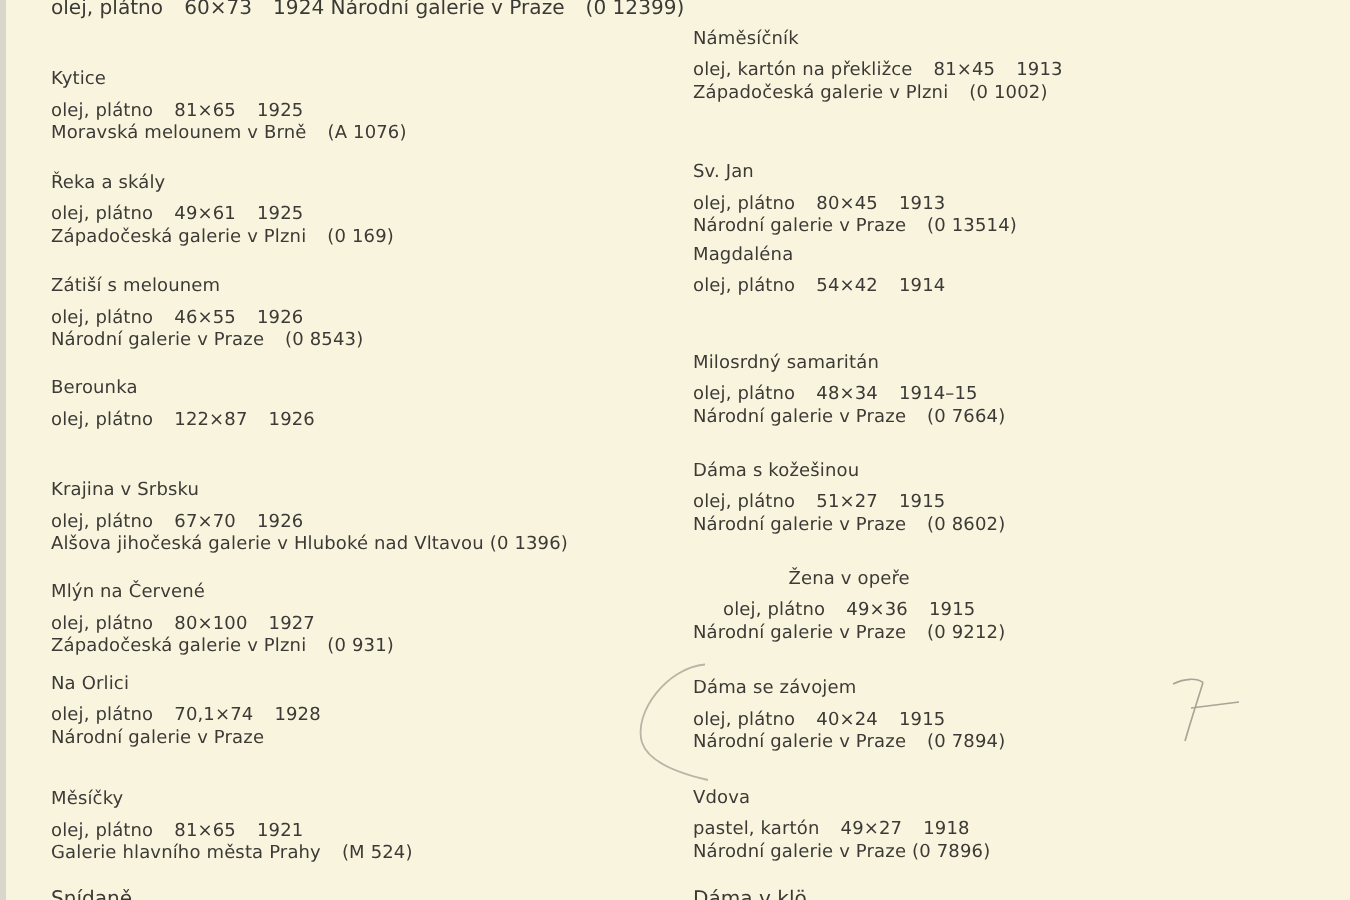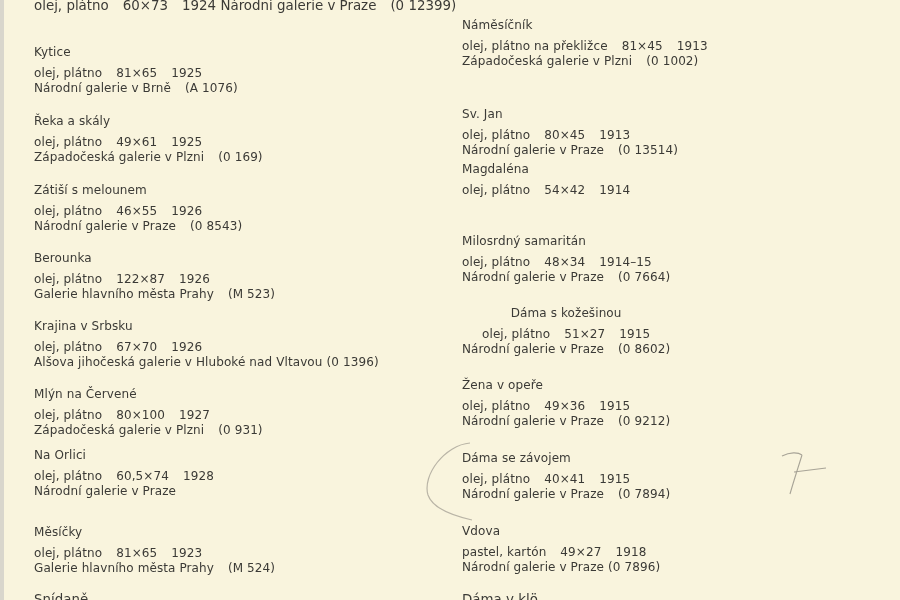--- a/index.html
+++ b/index.html
@@ -27,107 +27,106 @@
 
 <div class="col left">
   <div class="partial" style="top:-2px;">
     <span class="line"><span>olej, plátno</span><span class="gap"></span><span>60×73</span><span class="gap"></span><span>1924</span></span>
     <span class="line"><span>Národní galerie v Praze</span><span class="gap"></span><span>(0 12399)</span></span>
   </div>
 
   <div class="entry" style="top:45px;">
     <span class="title">Kytice</span>
     <span class="line"><span>olej, plátno</span><span class="gap"></span><span>81×65</span><span class="gap"></span><span>1925</span></span>
-    <span class="line"><span>Národní galerie v Brně</span><span class="gap"></span><span>(A 1076)</span></span>
+    <span class="line"><span>Moravská melounem v Brně</span><span class="gap"></span><span>(A 1076)</span></span>
   </div>
 
   <div class="entry" style="top:114px;">
     <span class="title">Řeka a skály</span>
     <span class="line"><span>olej, plátno</span><span class="gap"></span><span>49×61</span><span class="gap"></span><span>1925</span></span>
     <span class="line"><span>Západočeská galerie v Plzni</span><span class="gap"></span><span>(0 169)</span></span>
   </div>
 
   <div class="entry" style="top:183px;">
     <span class="title">Zátiší s melounem</span>
     <span class="line"><span>olej, plátno</span><span class="gap"></span><span>46×55</span><span class="gap"></span><span>1926</span></span>
     <span class="line"><span>Národní galerie v Praze</span><span class="gap"></span><span>(0 8543)</span></span>
   </div>
 
   <div class="entry" style="top:251px;">
     <span class="title">Berounka</span>
     <span class="line"><span>olej, plátno</span><span class="gap"></span><span>122×87</span><span class="gap"></span><span>1926</span></span>
-    <span class="line"><span>Galerie hlavního města Prahy</span><span class="gap"></span><span>(M 523)</span></span>
   </div>
 
   <div class="entry" style="top:319px;">
     <span class="title">Krajina v Srbsku</span>
     <span class="line"><span>olej, plátno</span><span class="gap"></span><span>67×70</span><span class="gap"></span><span>1926</span></span>
     <span class="line"><span>Alšova jihočeská galerie v Hluboké nad Vltavou</span><span style="display:inline-block;width:4px"></span><span>(0 1396)</span></span>
   </div>
 
   <div class="entry" style="top:387px;">
     <span class="title">Mlýn na Červené</span>
     <span class="line"><span>olej, plátno</span><span class="gap"></span><span>80×100</span><span class="gap"></span><span>1927</span></span>
     <span class="line"><span>Západočeská galerie v Plzni</span><span class="gap"></span><span>(0 931)</span></span>
   </div>
 
   <div class="entry" style="top:448px;">
     <span class="title">Na Orlici</span>
-    <span class="line"><span>olej, plátno</span><span class="gap"></span><span>60,5×74</span><span class="gap"></span><span>1928</span></span>
+    <span class="line"><span>olej, plátno</span><span class="gap"></span><span>70,1×74</span><span class="gap"></span><span>1928</span></span>
     <span class="line"><span>Národní galerie v Praze</span></span>
   </div>
 
   <div class="entry" style="top:525px;">
     <span class="title">Měsíčky</span>
-    <span class="line"><span>olej, plátno</span><span class="gap"></span><span>81×65</span><span class="gap"></span><span>1923</span></span>
+    <span class="line"><span>olej, plátno</span><span class="gap"></span><span>81×65</span><span class="gap"></span><span>1921</span></span>
     <span class="line"><span>Galerie hlavního města Prahy</span><span class="gap"></span><span>(M 524)</span></span>
   </div>
 
   <div class="partial" style="top:592px;">Snídaně ...</div>
 </div>
 
 <div class="col right">
   <div class="entry" style="top:18px;">
     <span class="title">Náměsíčník</span>
-    <span class="line"><span>olej, plátno na překližce</span><span class="gap"></span><span>81×45</span><span class="gap"></span><span>1913</span></span>
+    <span class="line"><span>olej, kartón na překližce</span><span class="gap"></span><span>81×45</span><span class="gap"></span><span>1913</span></span>
     <span class="line"><span>Západočeská galerie v Plzni</span><span class="gap"></span><span>(0 1002)</span></span>
   </div>
 
   <div class="entry" style="top:107px;">
     <span class="title">Sv. Jan</span>
     <span class="line"><span>olej, plátno</span><span class="gap"></span><span>80×45</span><span class="gap"></span><span>1913</span></span>
     <span class="line"><span>Národní galerie v Praze</span><span class="gap"></span><span>(0 13514)</span></span>
   </div>
 
   <div class="entry" style="top:162px;">
     <span class="title">Magdaléna</span>
     <span class="line"><span>olej, plátno</span><span class="gap"></span><span>54×42</span><span class="gap"></span><span>1914</span></span>
   </div>
 
   <div class="entry" style="top:234px;">
     <span class="title">Milosrdný samaritán</span>
     <span class="line"><span>olej, plátno</span><span class="gap"></span><span>48×34</span><span class="gap"></span><span>1914–15</span></span>
     <span class="line"><span>Národní galerie v Praze</span><span class="gap"></span><span>(0 7664)</span></span>
   </div>
 
-  <div class="entry" style="top:306px;text-align:center;">
+  <div class="entry" style="top:306px;">
     <span class="title">Dáma s kožešinou</span>
     <span class="line"><span>olej, plátno</span><span class="gap"></span><span>51×27</span><span class="gap"></span><span>1915</span></span>
     <span class="line"><span>Národní galerie v Praze</span><span class="gap"></span><span>(0 8602)</span></span>
   </div>
 
-  <div class="entry" style="top:378px;">
+  <div class="entry" style="top:378px;text-align:center;">
     <span class="title">Žena v opeře</span>
     <span class="line"><span>olej, plátno</span><span class="gap"></span><span>49×36</span><span class="gap"></span><span>1915</span></span>
     <span class="line"><span>Národní galerie v Praze</span><span class="gap"></span><span>(0 9212)</span></span>
   </div>
 
   <div class="entry" style="top:451px;">
     <span class="title">Dáma se závojem</span>
-    <span class="line"><span>olej, plátno</span><span class="gap"></span><span>40×41</span><span class="gap"></span><span>1915</span></span>
+    <span class="line"><span>olej, plátno</span><span class="gap"></span><span>40×24</span><span class="gap"></span><span>1915</span></span>
     <span class="line"><span>Národní galerie v Praze</span><span class="gap"></span><span>(0 7894)</span></span>
   </div>
 
   <div class="entry" style="top:524px;">
     <span class="title">Vdova</span>
     <span class="line"><span>pastel, kartón</span><span class="gap"></span><span>49×27</span><span class="gap"></span><span>1918</span></span>
     <span class="line"><span>Národní galerie v Praze</span><span style="display:inline-block;width:4px"></span><span>(0 7896)</span></span>
   </div>
 
   <div class="partial" style="top:592px;">Dáma v klö...</div>

